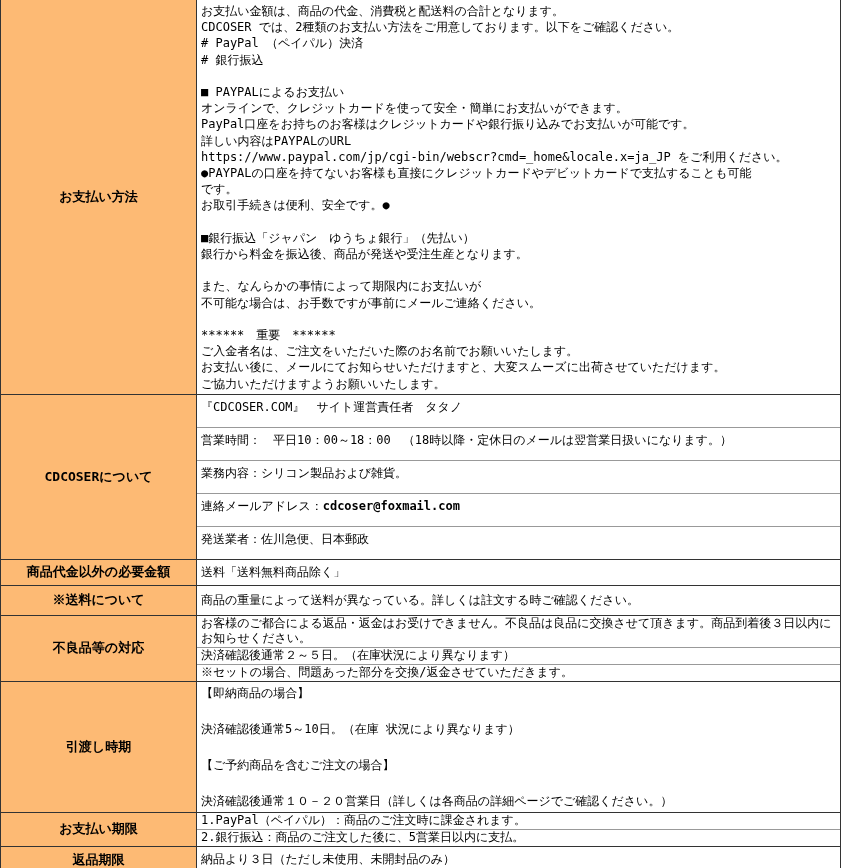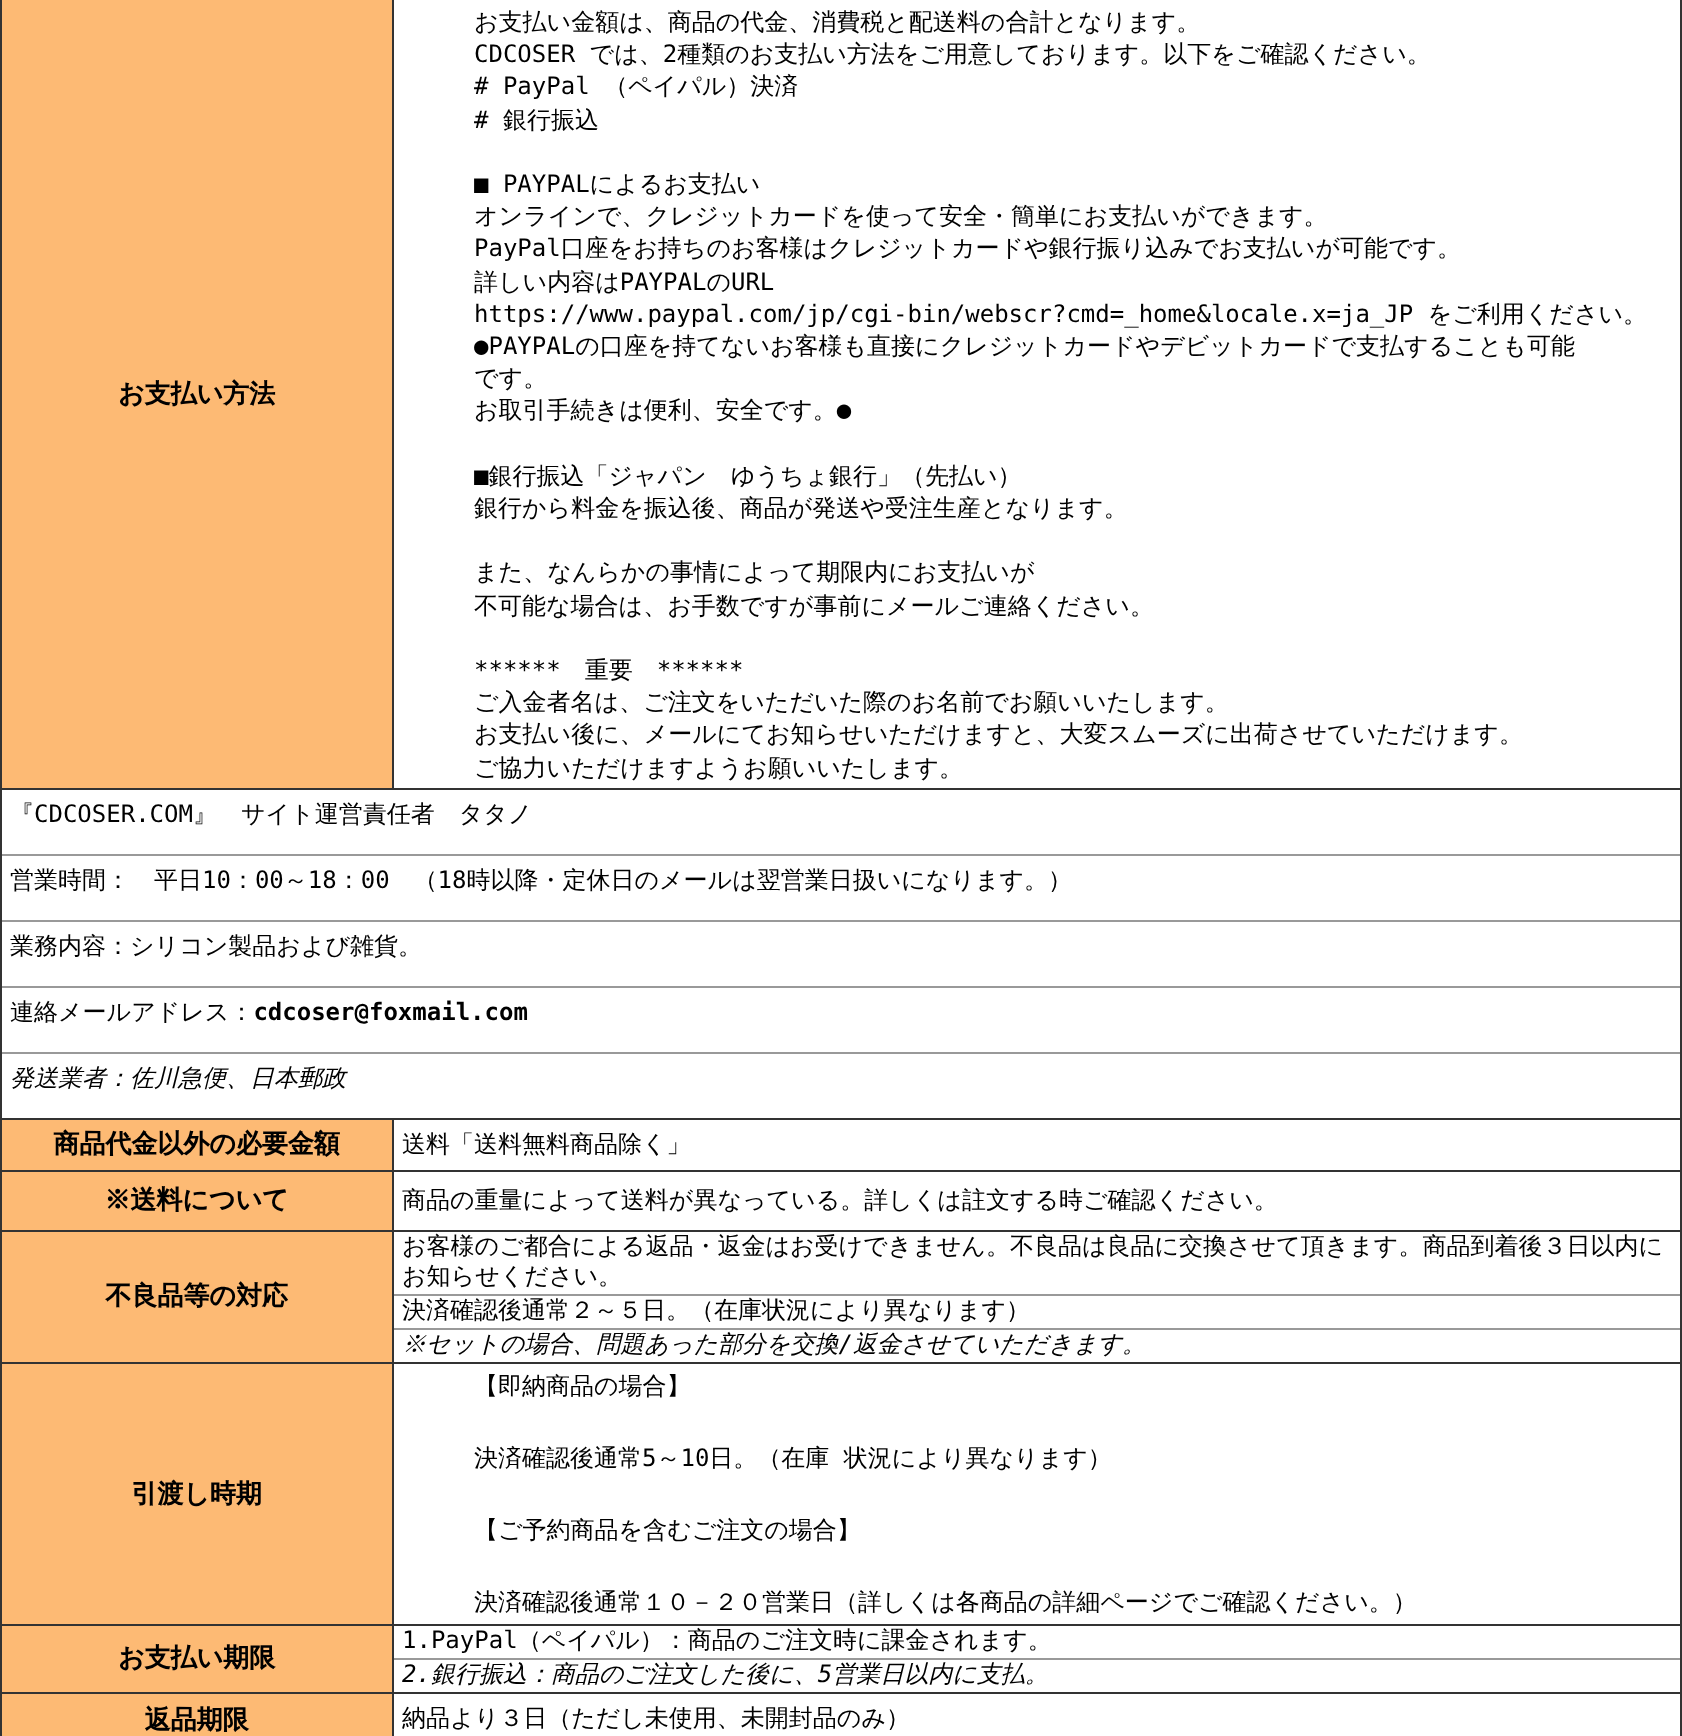--- a/index.html
+++ b/index.html
@@ -32,29 +32,28 @@
     font-weight: bold;
     font-size: 13px;
     padding: 2px;
   }
   .body { flex: 1; min-width: 0; }
   .pre {
     white-space: pre-wrap;
     word-break: break-all;
     line-height: 16.2px;
     padding: 3px 4px 2px 4px;
-    margin-left: 36px;
   }
   .pre.delivery { line-height: 18px; padding-top: 2px; }
   .subrow {
     padding: 4px 4px 12px 4px;
     line-height: 16px;
     border-bottom: 1px solid #999999;
   }
-  .subrow:last-child { border-bottom: none; font-style: italic; }
+  .subrow:last-child { border-bottom: none; }
   .subrow.tight { padding: 0 4px 1px 4px; line-height: 15px; }
   .bold { font-weight: bold; }
   .single {
     display: flex;
     align-items: center;
     padding: 2px 4px;
     line-height: 15px;
   }
   .single.h21 { min-height: 21px; }
   .single.h25 { min-height: 25px; }
@@ -93,20 +92,23 @@
 不可能な場合は、お手数ですが事前にメールご連絡ください。
 
 ******　重要　******
 ご入金者名は、ご注文をいただいた際のお名前でお願いいたします。
 お支払い後に、メールにてお知らせいただけますと、大変スムーズに出荷させていただけます。
 ご協力いただけますようお願いいたします。</div>
       </div>
     </div>
 
     <div class="row">
+      <div class="head">
+        <span>CDCOSERについて</span>
+      </div>
       <div class="body">
         <div class="subrow">『CDCOSER.COM』　サイト運営責任者　タタノ</div>
         <div class="subrow">営業時間：　平日10：00～18：00　（18時以降・定休日のメールは翌営業日扱いになります。）</div>
         <div class="subrow">業務内容：シリコン製品および雑貨。</div>
         <div class="subrow"><span>連絡メールアドレス：</span><span class="bold">cdcoser@foxmail.com</span></div>
         <div class="subrow">発送業者：佐川急便、日本郵政</div>
       </div>
     </div>
 
     <div class="row">

